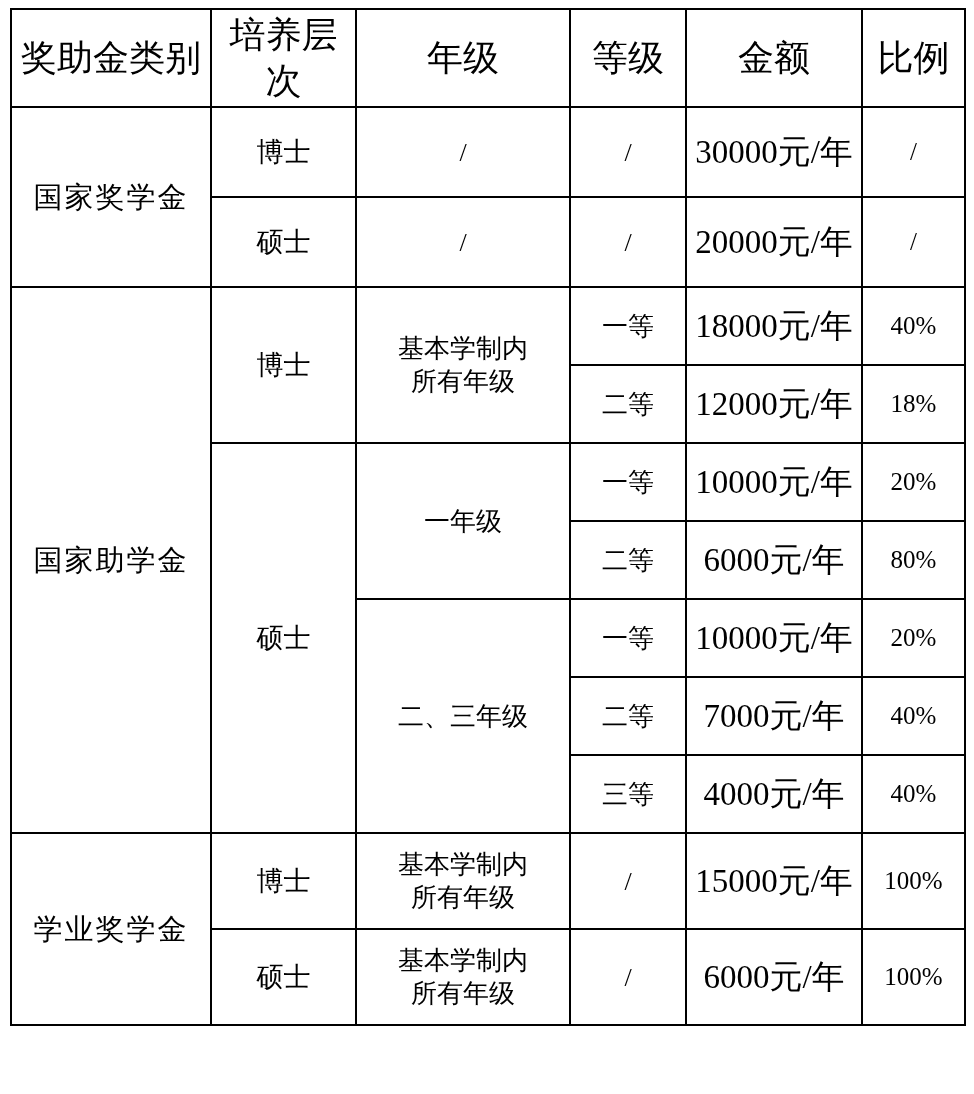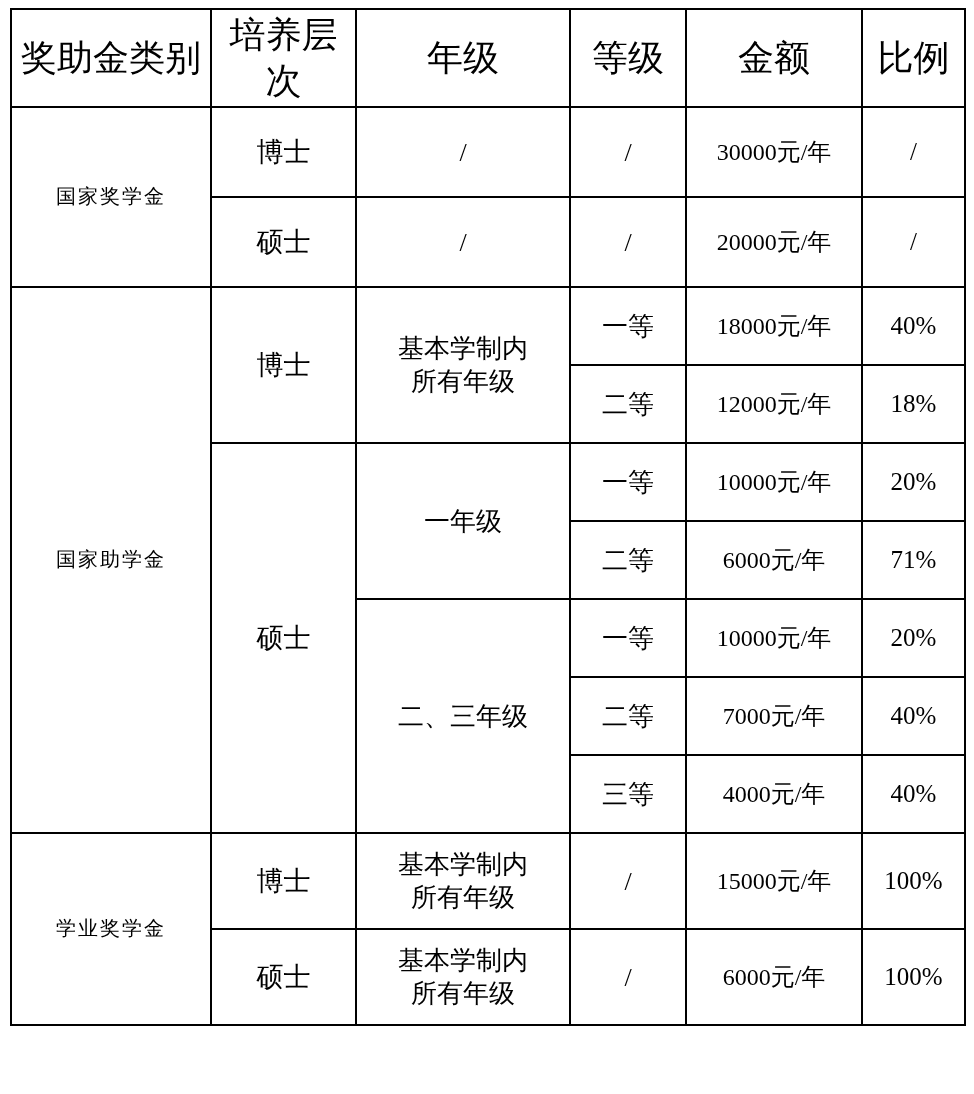--- a/index.html
+++ b/index.html
@@ -37,34 +37,34 @@
   }
   thead td {
     font-size: 36px;
     font-weight: bold;
     height: 72px;
   }
   tbody td {
     font-size: 26px;
   }
   td.cat {
-    font-size: 20px;
+    font-size: 29px;
     letter-spacing: 2px;
   }
   td.level {
     font-size: 27px;
   }
   td.grade {
     font-size: 26px;
   }
   td.rank {
     font-size: 26px;
   }
   td.amount {
-    font-size: 24px;
+    font-size: 33px;
   }
   td.ratio {
     font-size: 25px;
   }
   .r-h { height: 90px; }
   .r-m { height: 78px; }
   .r-t { height: 96px; }
   .two-line { line-height: 1.32; }
 </style>
 </head>
@@ -127,21 +127,21 @@
       <tr class="r-m">
         <td class="level" rowspan="5">硕士</td>
         <td class="grade" rowspan="2">一年级</td>
         <td class="rank">一等</td>
         <td class="amount">10000元/年</td>
         <td class="ratio">20%</td>
       </tr>
       <tr class="r-m">
         <td class="rank">二等</td>
         <td class="amount">6000元/年</td>
-        <td class="ratio">71%</td>
+        <td class="ratio">80%</td>
       </tr>
       <tr class="r-m">
         <td class="grade" rowspan="3">二、三年级</td>
         <td class="rank">一等</td>
         <td class="amount">10000元/年</td>
         <td class="ratio">20%</td>
       </tr>
       <tr class="r-m">
         <td class="rank">二等</td>
         <td class="amount">7000元/年</td>

